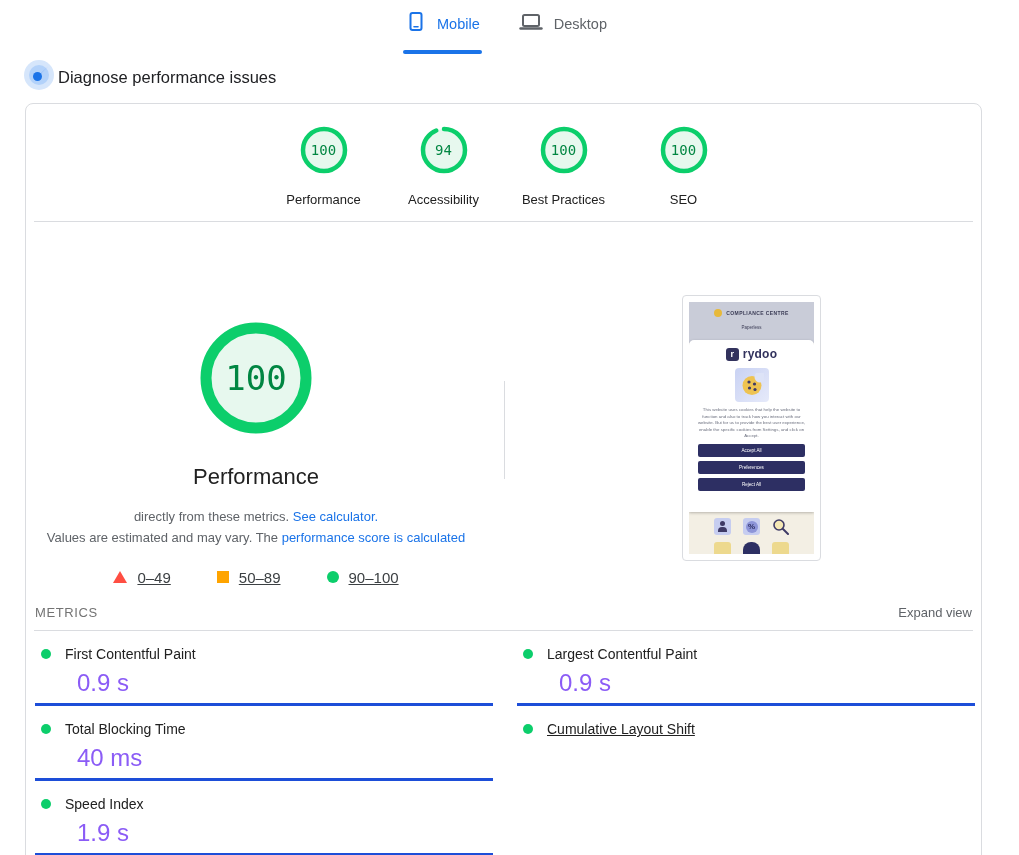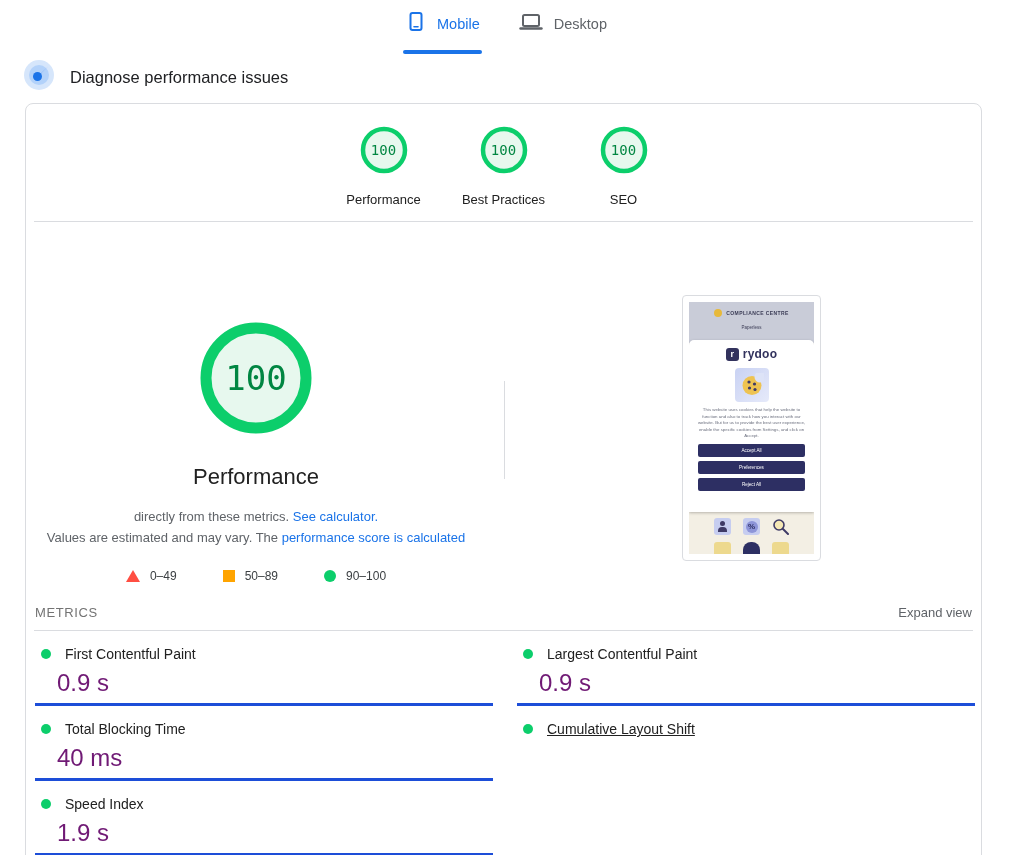--- a/index.html
+++ b/index.html
@@ -9,21 +9,21 @@
 
   
   .tabs { position:absolute; top:6px; left:0; right:0; display:flex; justify-content:center; gap:34px; }
   .tab { position:relative; display:flex; align-items:center; gap:10px; padding:4px 2px 16px 2px; cursor:pointer; }
   .tab .tab-label { font-size:14.5px; font-weight:500; }
   .tab.active .tab-label { color:#1a73e8; }
   .tab.inactive .tab-label { color:#5f6368; }
   .tab.active::after { content:""; position:absolute; left:0; right:0; bottom:0; height:4px; background:#1a73e8; border-radius:3px; }
 
   
-  .section-header { position:absolute; top:60px; left:24px; display:flex; align-items:center; gap:16px; }
+  .section-header { position:absolute; top:60px; left:24px; display:flex; align-items:center; gap:4px; }
   .section-title { font-size:16.5px; color:#202124; }
 
   
   .card { position:absolute; left:25px; top:103px; width:957px; height:900px;
           border:1px solid #dadce0; border-radius:8px; background:#fff; }
 
   
   .gauges-row { position:absolute; top:22px; left:0; right:0; display:flex; justify-content:center; }
   .mini-gauge { width:120px; display:flex; flex-direction:column; align-items:center; }
   .gauge-wrap { position:relative; width:48px; height:48px; }
@@ -37,21 +37,21 @@
 
   
   .perf-col { position:absolute; left:0; top:214px; width:460px; display:flex; flex-direction:column; align-items:center; }
   .big-gauge-wrap { position:relative; width:120px; height:120px; }
   .big-gauge-score { position:absolute; inset:0; display:flex; align-items:center; justify-content:center;
                      font-family:"DejaVu Sans Mono", monospace; font-size:34px; color:#018642; }
   .perf-title { margin-top:26px; font-size:22px; font-weight:400; color:#212121; }
   .estimate-note { margin-top:16px; font-size:13px; line-height:1.65; color:#5f6368; text-align:center; }
   .estimate-note a { color:#1a73e8; text-decoration:none; cursor:pointer; }
   .legend { margin-top:20px; display:flex; align-items:center; gap:46px; }
-  .legend-item { display:flex; align-items:center; gap:10px; font-size:12px; color:#3c4043; }
+  .legend-item { display:flex; align-items:center; gap:10px; font-size:15px; color:#3c4043;text-decoration:underline; }
   .lg-triangle { width:0; height:0; border-left:7px solid transparent; border-right:7px solid transparent; border-bottom:12px solid #ff4e42; }
   .lg-square { width:12px; height:12px; background:#ffa400; }
   .lg-circle { width:12px; height:12px; border-radius:50%; background:#0cce6b; }
 
   .vdivider { position:absolute; left:478px; top:277px; width:1px; height:98px; background:#dadce0; }
 
   
   .thumb { position:absolute; left:656px; top:191px; width:139px; height:266px;
            border:1px solid #dadce0; border-radius:4px; background:#fff; padding:6px; }
   .shot { width:100%; height:100%; overflow:hidden; position:relative; background:#efece3; }
@@ -87,21 +87,21 @@
   .metrics-header { position:absolute; top:501px; left:9px; right:9px; display:flex; justify-content:space-between; align-items:baseline; }
   .metrics-title { font-size:13px; font-weight:400; letter-spacing:.6px; color:#737373; }
   .expand-view { font-size:13px; color:#5f6368; cursor:pointer; }
   .divider-metrics { top:526px; }
   .metrics-grid { position:absolute; top:527px; left:9px; display:grid; grid-template-columns:458px 458px; column-gap:24px; }
   .metric-cell { height:75px; border-bottom:3px solid #1d4ed8; padding:15px 4px 0 6px; }
   .metric-cell.no-border { border-bottom:none;text-decoration:underline; }
   .metric-head { display:flex; align-items:center; gap:14px; }
   .metric-dot { width:10px; height:10px; border-radius:50%; background:#0cce6b; flex:none; }
   .metric-name { font-size:14px; color:#212121; }
-  .metric-value { margin:7px 0 0 16px; font-size:24px; color:#701a75; }
+  .metric-value { margin:7px 0 0 36px; font-size:24px; color:#8b5cf6; }
 </style>
 </head>
 <body>
 
 <div class="viewport">
 
   <div class="tabs">
     <div class="tab active">
       <span>
         <svg width="22" height="24" viewBox="0 0 22 24">
@@ -139,20 +139,30 @@
     <div class="gauges-row">
       <div class="mini-gauge">
         <div class="gauge-wrap">
           <svg width="48" height="48" viewBox="0 0 48 48">
             <circle cx="24" cy="24" r="21" fill="#e7f8ee"></circle>
             <circle cx="24" cy="24" r="21" fill="none" stroke="#0cce6b" stroke-width="4.5" pathLength="100" stroke-linecap="round" transform="rotate(-90 24 24)" stroke-dasharray="100 0"></circle>
           </svg>
           <div class="gauge-score">100</div>
         </div>
         <div class="mini-label">Performance</div>
+      </div>
+      <div class="mini-gauge">
+        <div class="gauge-wrap">
+          <svg width="48" height="48" viewBox="0 0 48 48">
+            <circle cx="24" cy="24" r="21" fill="#e7f8ee"></circle>
+            <circle cx="24" cy="24" r="21" fill="none" stroke="#0cce6b" stroke-width="4.5" pathLength="100" stroke-linecap="round" transform="rotate(-90 24 24)" stroke-dasharray="94 6"></circle>
+          </svg>
+          <div class="gauge-score">94</div>
+        </div>
+        <div class="mini-label">Accessibility</div>
       </div>
       <div class="mini-gauge">
         <div class="gauge-wrap">
           <svg width="48" height="48" viewBox="0 0 48 48">
             <circle cx="24" cy="24" r="21" fill="#e7f8ee"></circle>
             <circle cx="24" cy="24" r="21" fill="none" stroke="#0cce6b" stroke-width="4.5" pathLength="100" stroke-linecap="round" transform="rotate(-90 24 24)" stroke-dasharray="100 0"></circle>
           </svg>
           <div class="gauge-score">100</div>
         </div>
         <div class="mini-label">Best Practices</div>

